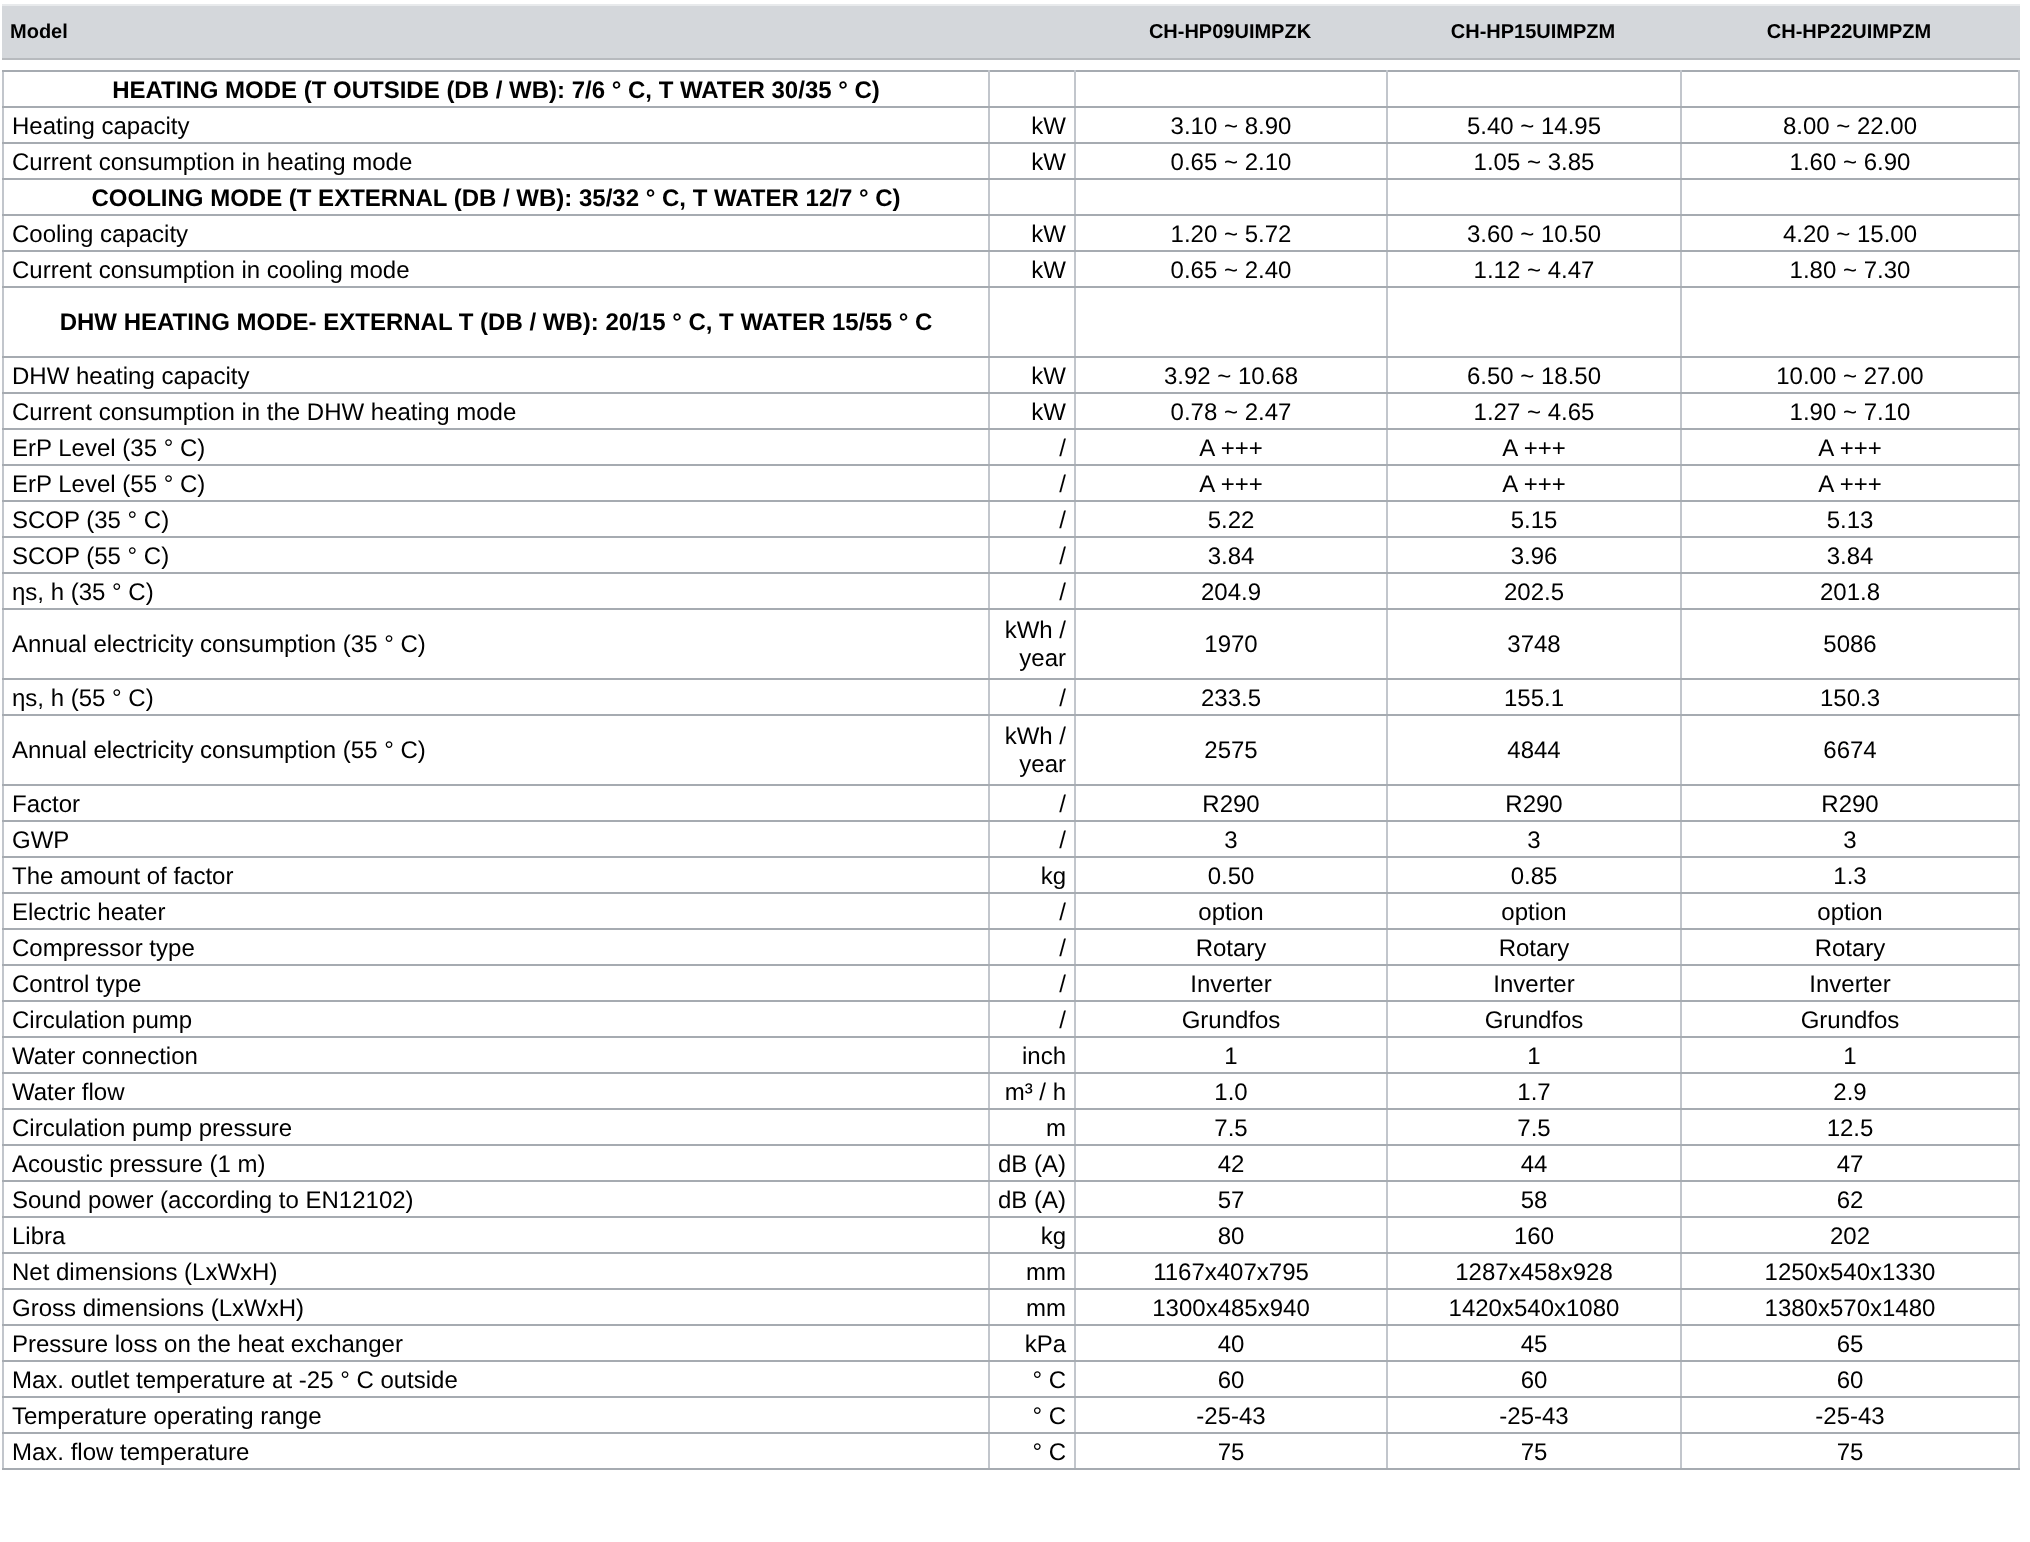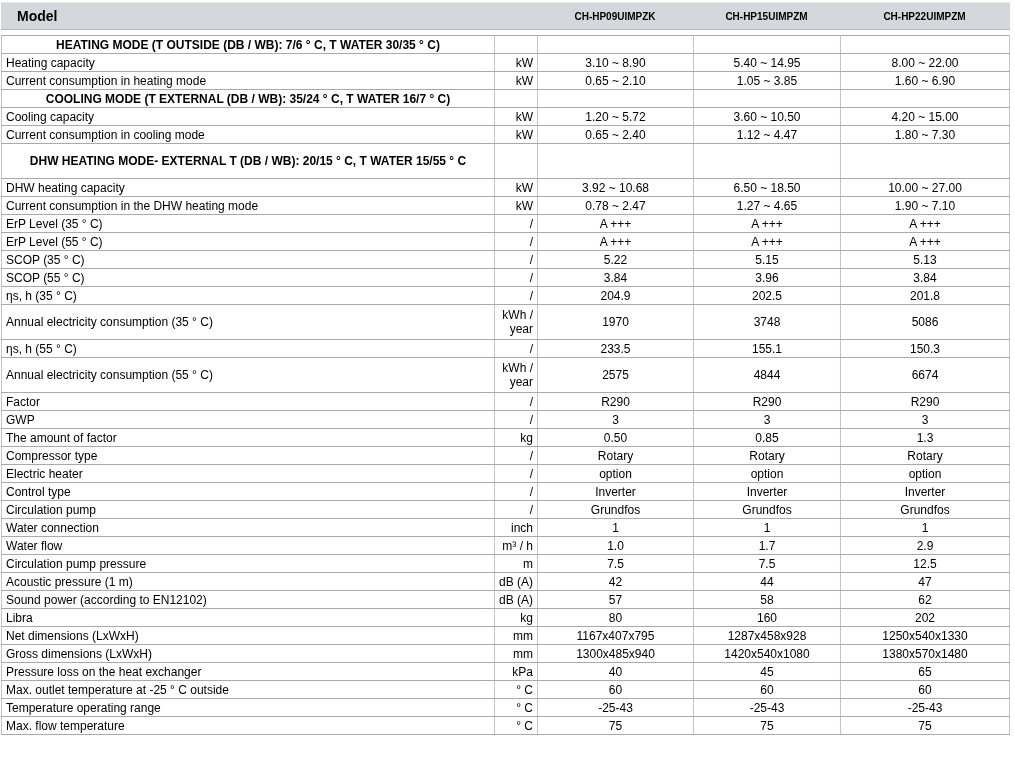--- a/index.html
+++ b/index.html
@@ -18,24 +18,24 @@
   .header-band {
     display: flex;
     align-items: center;
     height: 26px;
     background: #d4d7db;
     border-bottom: 1px solid #b7babe;
     border-top: 1px solid #e8eaec;
   }
   .header-band .hm {
     width: 536px;
-    padding-left: 16px;
+    padding-left: 4px;
     box-sizing: border-box;
     font-weight: bold;
-    font-size: 14px;
+    font-size: 10px;
   }
   .header-band .hc {
     text-align: center;
     font-weight: bold;
     font-size: 10px;
   }
   .header-band .hc.c1 { width: 156px; }
   .header-band .hc.c2 { width: 147px; }
   .header-band .hc.c3 { width: 169px; }
   
@@ -109,21 +109,21 @@
           <td class="cell-value">8.00 ~ 22.00</td>
         </tr>
         <tr>
           <td class="cell-param">Current consumption in heating mode</td>
           <td class="cell-unit">kW</td>
           <td class="cell-value">0.65 ~ 2.10</td>
           <td class="cell-value">1.05 ~ 3.85</td>
           <td class="cell-value">1.60 ~ 6.90</td>
         </tr>
         <tr>
-          <td class="cell-section">COOLING MODE (T EXTERNAL (DB / WB): 35/24 ° C, T WATER 16/7 ° C)</td>
+          <td class="cell-section">COOLING MODE (T EXTERNAL (DB / WB): 35/32 ° C, T WATER 12/7 ° C)</td>
           <td class="cell-unit"></td>
           <td class="cell-value"></td>
           <td class="cell-value"></td>
           <td class="cell-value"></td>
         </tr>
         <tr>
           <td class="cell-param">Cooling capacity</td>
           <td class="cell-unit">kW</td>
           <td class="cell-value">1.20 ~ 5.72</td>
           <td class="cell-value">3.60 ~ 10.50</td>
@@ -228,32 +228,32 @@
           <td class="cell-value">3</td>
         </tr>
         <tr>
           <td class="cell-param">The amount of factor</td>
           <td class="cell-unit">kg</td>
           <td class="cell-value">0.50</td>
           <td class="cell-value">0.85</td>
           <td class="cell-value">1.3</td>
         </tr>
         <tr>
+          <td class="cell-param">Electric heater</td>
+          <td class="cell-unit">/</td>
+          <td class="cell-value">option</td>
+          <td class="cell-value">option</td>
+          <td class="cell-value">option</td>
+        </tr>
+        <tr>
           <td class="cell-param">Compressor type</td>
           <td class="cell-unit">/</td>
           <td class="cell-value">Rotary</td>
           <td class="cell-value">Rotary</td>
           <td class="cell-value">Rotary</td>
-        </tr>
-        <tr>
-          <td class="cell-param">Electric heater</td>
-          <td class="cell-unit">/</td>
-          <td class="cell-value">option</td>
-          <td class="cell-value">option</td>
-          <td class="cell-value">option</td>
         </tr>
         <tr>
           <td class="cell-param">Control type</td>
           <td class="cell-unit">/</td>
           <td class="cell-value">Inverter</td>
           <td class="cell-value">Inverter</td>
           <td class="cell-value">Inverter</td>
         </tr>
         <tr>
           <td class="cell-param">Circulation pump</td>

